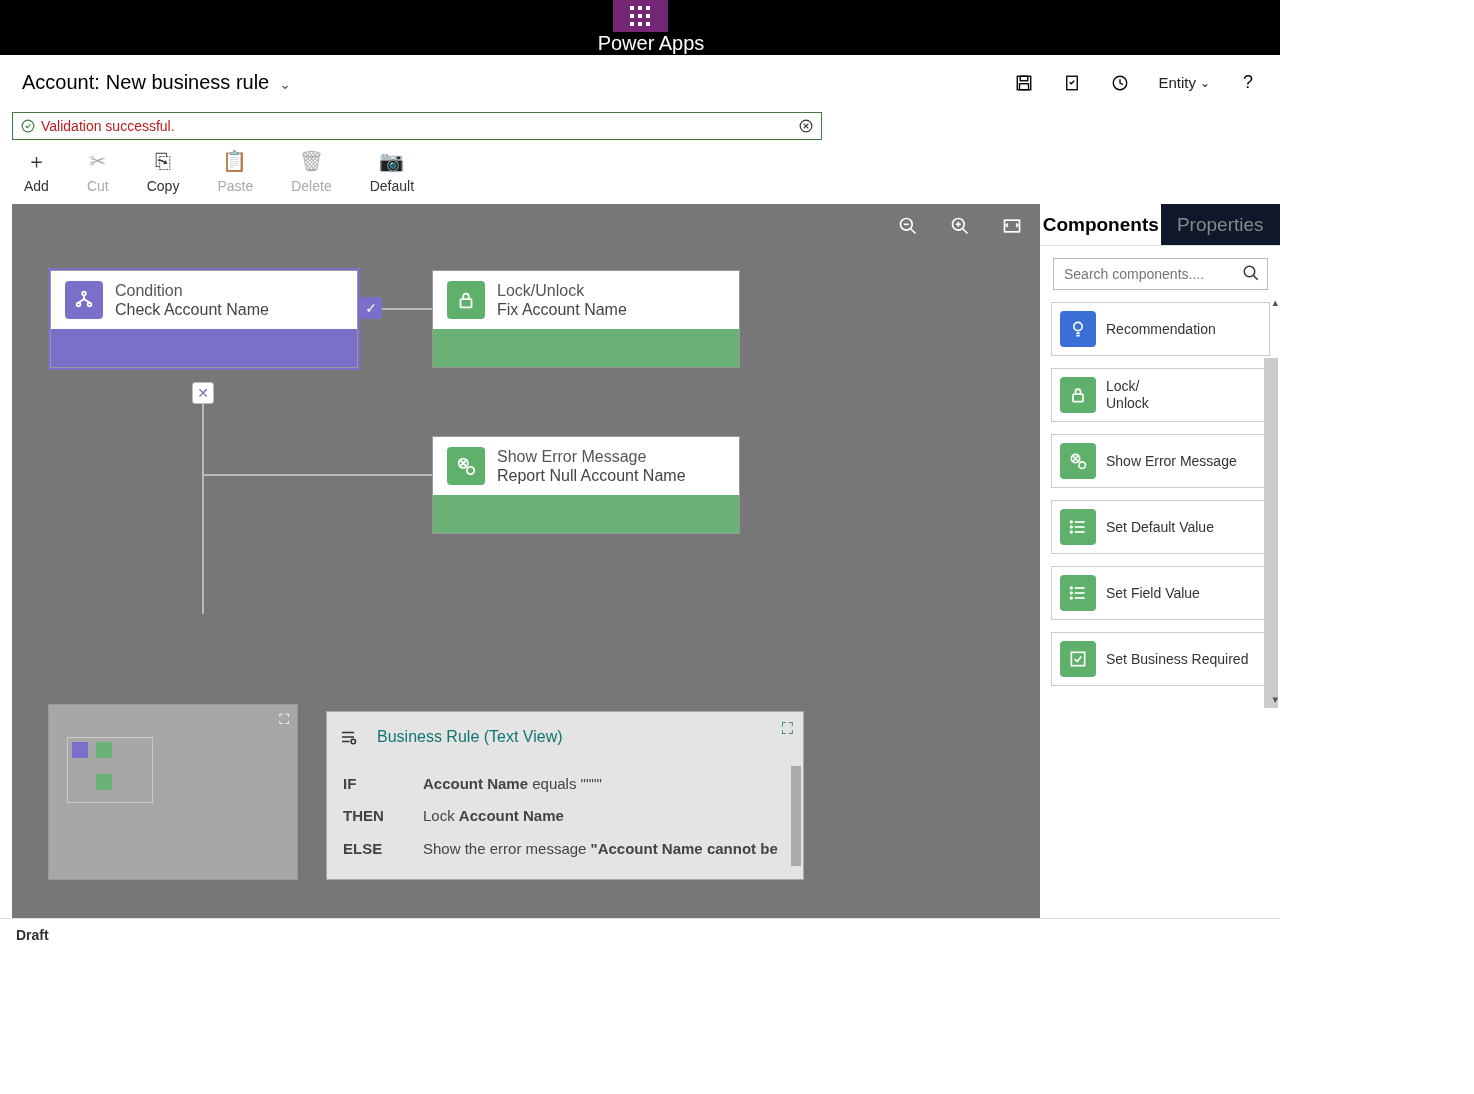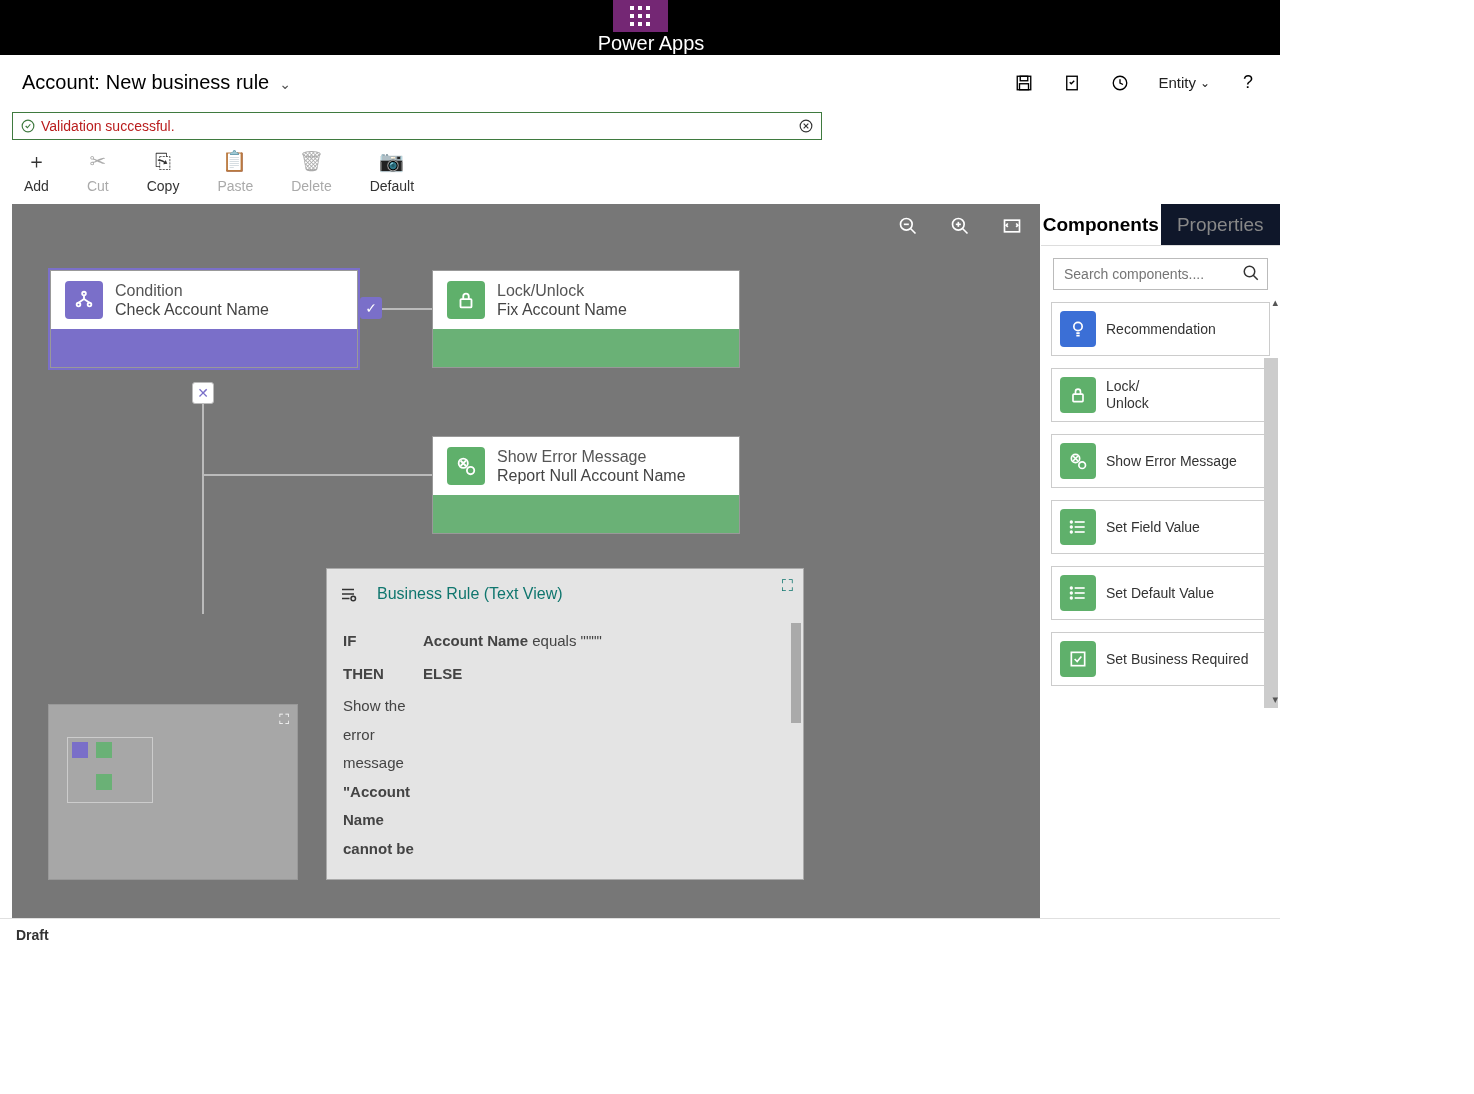--- a/index.html
+++ b/index.html
@@ -291,20 +291,21 @@
             <circle cx="19" cy="18" r="3"></circle>
           </svg>
         <span>Business Rule (Text View)</span>
         <span class="expand">⛶</span>
       </div>
       <div class="textview-body">
         <div class="vscroll"></div>
         <span class="kw">IF</span>
         <span><b>Account Name</b><span> equals """"</span></span>
         <span class="kw">THEN</span>
+        <span><span>Lock </span><b>Account Name</b></span>
         <span class="kw">ELSE</span>
         <span><span>Show the error message </span><b>"Account Name cannot be</b></span>
       </div>
     </div>
   </div>
 
   <div class="sidebar">
     <div class="tabs">
       <div class="tab active">Components</div>
       <div class="tab inactive-bg">Properties</div>
@@ -356,34 +357,34 @@
           <div class="comp-icon green">
             <svg width="20" height="20" viewBox="0 0 24 24" fill="none" stroke="#fff" stroke-width="2">
               <line x1="8" y1="6" x2="20" y2="6"></line>
               <line x1="8" y1="12" x2="20" y2="12"></line>
               <line x1="8" y1="18" x2="20" y2="18"></line>
               <circle cx="4" cy="6" r="1"></circle>
               <circle cx="4" cy="12" r="1"></circle>
               <circle cx="4" cy="18" r="1"></circle>
             </svg>
           </div>
-          <div class="comp-label">Set Field Value</div>
+          <div class="comp-label">Set Default Value</div>
         </div>
         <div class="comp-item">
           <div class="comp-icon green">
             <svg width="20" height="20" viewBox="0 0 24 24" fill="none" stroke="#fff" stroke-width="2">
               <line x1="8" y1="6" x2="20" y2="6"></line>
               <line x1="8" y1="12" x2="20" y2="12"></line>
               <line x1="8" y1="18" x2="20" y2="18"></line>
               <circle cx="4" cy="6" r="1"></circle>
               <circle cx="4" cy="12" r="1"></circle>
               <circle cx="4" cy="18" r="1"></circle>
             </svg>
           </div>
-          <div class="comp-label">Set Default Value</div>
+          <div class="comp-label">Set Field Value</div>
         </div>
         <div class="comp-item">
           <div class="comp-icon green">
             <svg width="20" height="20" viewBox="0 0 24 24" fill="none" stroke="#fff" stroke-width="2">
               <rect x="4" y="4" width="16" height="16"></rect>
               <path d="M8 12l3 3 5-6"></path>
             </svg>
           </div>
           <div class="comp-label">Set Business Required</div>
         </div>

